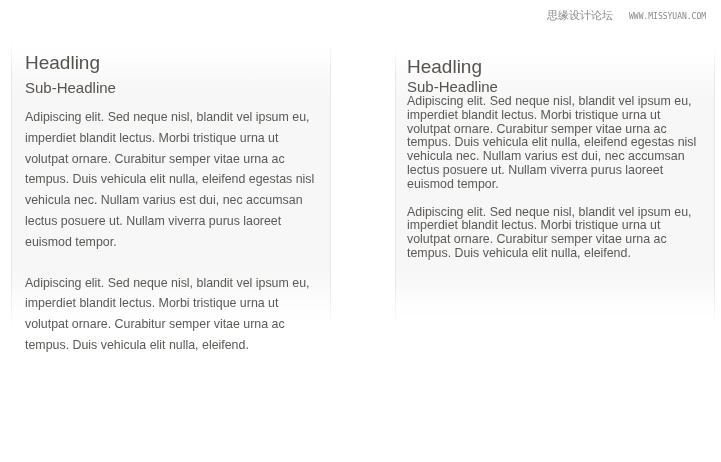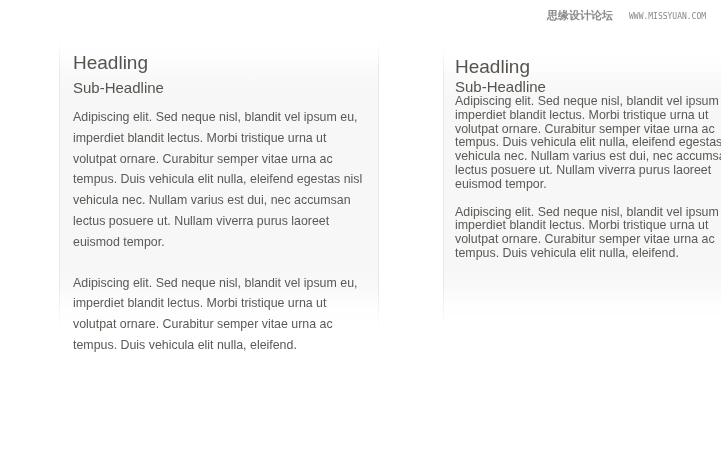--- a/index.html
+++ b/index.html
@@ -13,27 +13,26 @@
     }
     .watermark {
       position: absolute;
       top: 8px;
       left: 547px;
       font-size: 10px;
       color: #888888;
       white-space: nowrap;
       letter-spacing: 0;
     }
-    .watermark .cn { font-family: "DejaVu Sans", sans-serif; font-size: 11px; color: #8a8a8a; font-weight: bold; }
+    .watermark .cn { font-family: "DejaVu Sans", sans-serif; font-size: 11px; color: #8a8a8a; }
     .watermark .url { font-family: "DejaVu Sans Mono", monospace; font-size: 8px; color: #888; margin-left: 16px; }
 
     .panel {
       position: absolute;
       box-sizing: border-box;
-      margin-left: 48px;
     }
     .panel-bg {
       position: absolute;
       inset: 0;
       background: linear-gradient(to bottom, #ffffff 0%, #f7f7f7 18%, #f7f7f7 80%, #ffffff 100%);
       border-left: 1px solid #e9e9e9;
       border-right: 1px solid #e9e9e9;
       box-sizing: border-box;
       -webkit-mask-image: linear-gradient(to bottom, rgba(0,0,0,0) 0%, #000 10%, #000 85%, rgba(0,0,0,0) 100%);
       mask-image: linear-gradient(to bottom, rgba(0,0,0,0) 0%, #000 10%, #000 85%, rgba(0,0,0,0) 100%);

